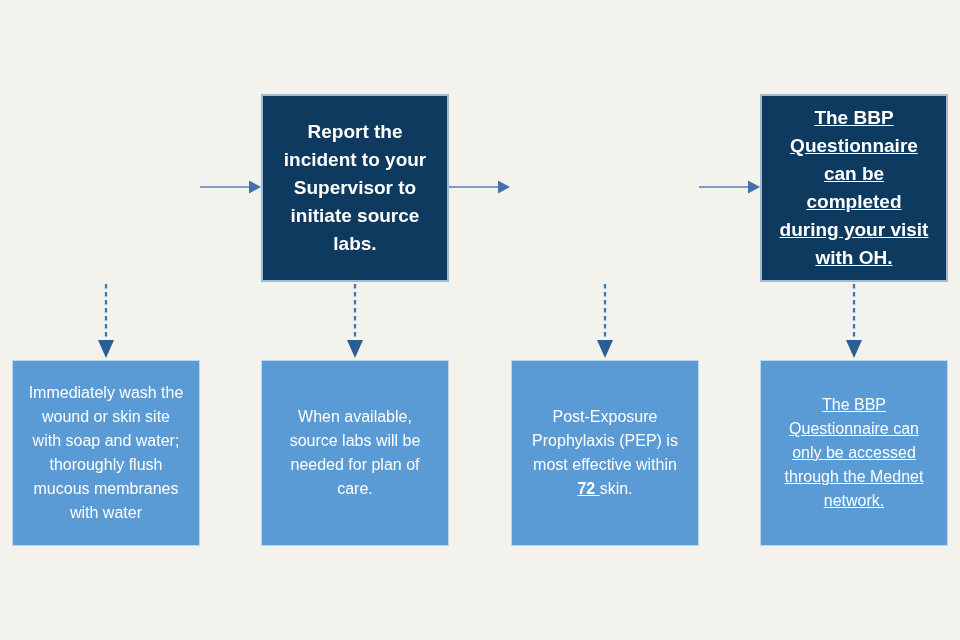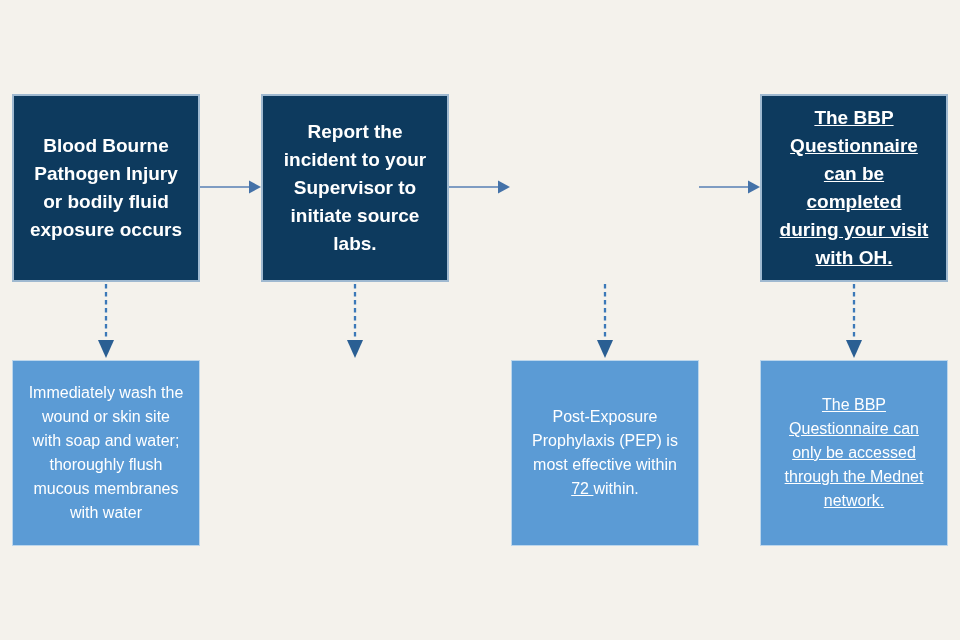--- a/index.html
+++ b/index.html
@@ -39,33 +39,27 @@
   .h-arrow { position: absolute; top: 179px; width: 62px; height: 16px; }
   .ha1 { left: 200px; } .ha2 { left: 449px; } .ha3 { left: 699px; }
   .h-line { stroke: var(--h-arrow-line, #7E9CC2); stroke-width: 2.2; }
   .h-head { fill: var(--h-arrow-head, #4472A8); }
 
   .v-arrow { position: absolute; top: 284px; width: 18px; height: 75px; }
   .va1 { left: 97px; } .va2 { left: 346px; } .va3 { left: 596px; } .va4 { left: 845px; }
   .v-line { stroke: var(--v-arrow-line, #3C79B8); stroke-width: 2.3; stroke-dasharray: 4.5 3.5; }
   .v-head { fill: var(--v-arrow-head, #2A5F93); }
 
-  .emph { font-weight: normal; text-decoration: underline; }
+  .emph { font-weight: bold; text-decoration: underline; }
 </style>
 </head>
 <body>
 
 <div class="canvas">
 
-  <div class="box step c1">
-    <span>Blood Bourne
-Pathogen Injury
-or bodily fluid
-exposure occurs</span>
-  </div>
   <div class="box step c2">
     <span>Report the
 incident to your
 Supervisor to
 initiate source
 labs.</span>
   </div>
   <div class="box step c4">
     <span>The BBP
 Questionnaire
@@ -106,25 +100,31 @@
   </svg>
 
   <div class="box detail c1">
     <span>Immediately wash the
 wound or skin site
 with soap and water;
 thoroughly flush
 mucous membranes
 with water</span>
   </div>
+  <div class="box detail c2">
+    <span>When available,
+source labs will be
+needed for plan of
+care.</span>
+  </div>
   <div class="box detail c3">
     <span><span>Post-Exposure
 Prophylaxis (PEP) is
 most effective within
-</span><span class="emph">72 </span><span>within.</span></span>
+</span><span class="emph">72 </span><span>skin.</span></span>
   </div>
   <div class="box detail c4">
     <span>The BBP
 Questionnaire can
 only be accessed
 through the Mednet
 network.</span>
   </div>
 
 </div>

